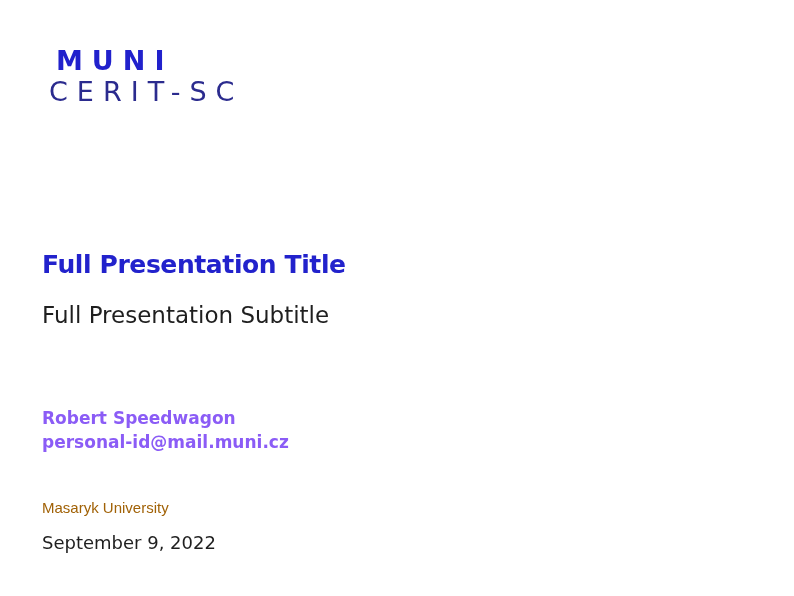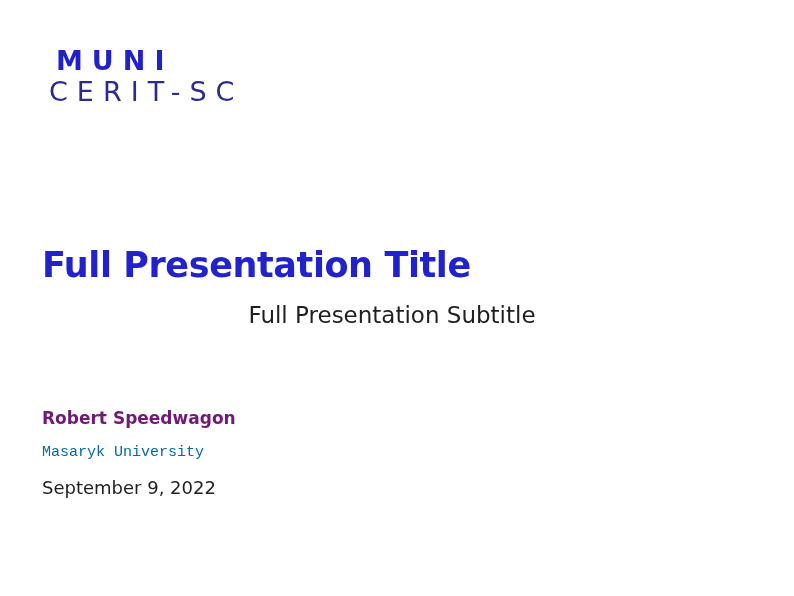--- a/index.html
+++ b/index.html
@@ -53,60 +53,59 @@
   
   #title-block {
     position: absolute;
     left: 42px;
     top: 243px;
     width: 700px;
   }
   #presentation-title {
     font-family: "DejaVu Sans", sans-serif;
     font-weight: 700;
-    font-size: 35px;
+    font-size: 25px;
     line-height: 44px;
     letter-spacing: -0.4px;
     color: #2222cc;
     margin: 0;
     white-space: nowrap;
   }
   #presentation-subtitle {
     font-family: "DejaVu Sans", sans-serif;
     font-weight: 400;
     font-size: 23px;
     line-height: 32px;
     color: #1f1f1f;
     margin: 12px 0 0 0;
     white-space: nowrap;
-    text-align: center;
   }
 
   
   #meta-block {
     position: absolute;
     left: 42px;
     top: 406px;
     width: 520px;
   }
   .meta-strong {
     font-family: "DejaVu Sans", sans-serif;
     font-weight: 700;
     font-size: 17px;
     line-height: 24px;
-    color: #701a75;
+    color: #8b5cf6;
     white-space: nowrap;
   }
   #affiliation {
-    font-family: Liberation Mono, monospace;
+    font-family: Liberation Sans, sans-serif;
     font-weight: 400;
     font-size: 15px;
     line-height: 22px;
-    color: #0369a1;
-    margin-top: 12px;
+    color: #a16207;
+    margin-top: 43px;
     white-space: nowrap;
   }
   #date {
     font-family: "DejaVu Sans", sans-serif;
     font-weight: 400;
     font-size: 18px;
     line-height: 24px;
     color: #1f1f1f;
     margin-top: 12px;
     white-space: nowrap;
@@ -122,17 +121,18 @@
     <div id="logo-cerit">CERIT-SC</div>
   </div>
 
   <div id="title-block">
     <h1 id="presentation-title">Full Presentation Title</h1>
     <div id="presentation-subtitle">Full Presentation Subtitle</div>
   </div>
 
   <div id="meta-block">
     <div class="meta-strong">Robert Speedwagon</div>
+    <div class="meta-strong">personal-id@mail.muni.cz</div>
     <div id="affiliation">Masaryk University</div>
     <div id="date">September 9, 2022</div>
   </div>
 
 </div>
 
 </body></html>

